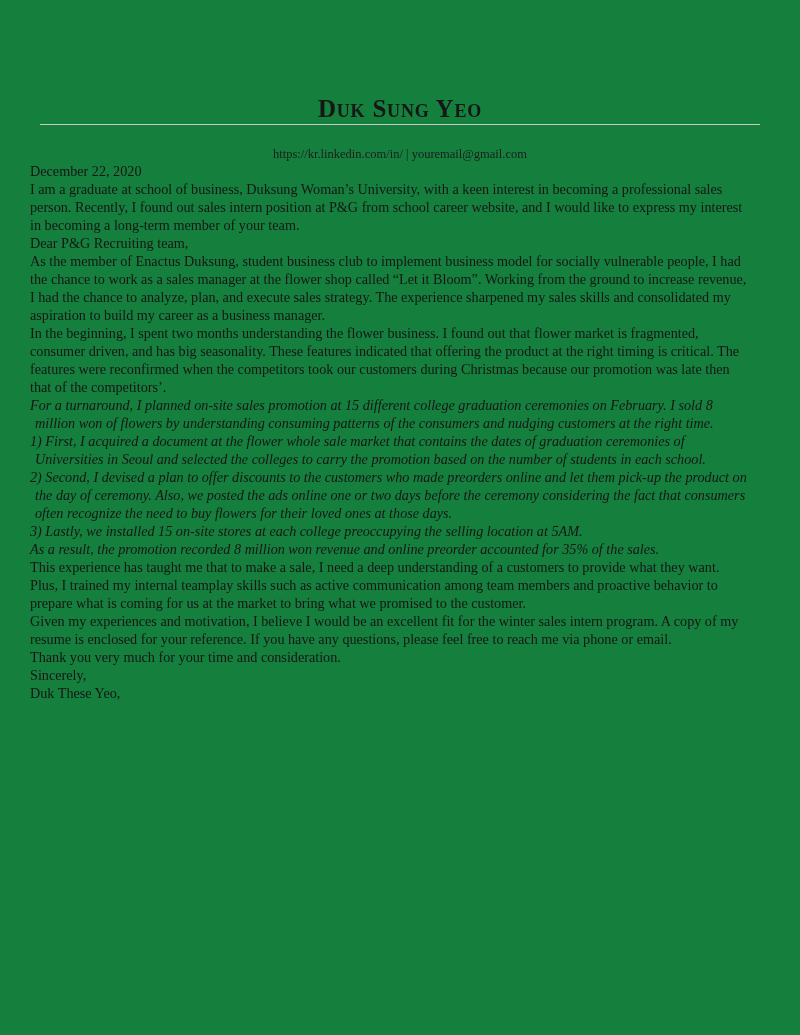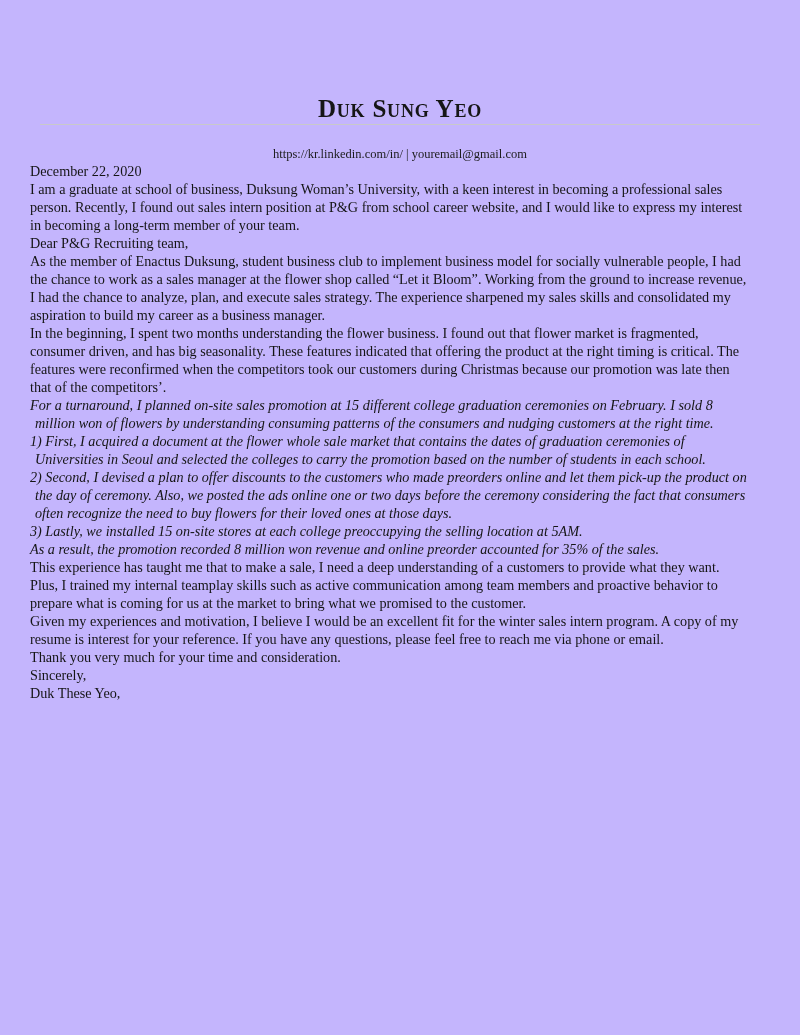--- a/index.html
+++ b/index.html
@@ -10,21 +10,21 @@
   body {
     width: 800px;
     font-family: "Liberation Serif", "DejaVu Serif", serif;
     color: #151515;
     -webkit-font-smoothing: antialiased;
   }
   .page {
     width: 800px;
     min-height: 1035px;
     box-sizing: border-box;
-    background: #c4b5fd;
+    background: #15803d;
     overflow: hidden;
   }
   
   .title {
     margin: 94px 0 0 0;
     text-align: center;
     font-variant: small-caps;
     font-weight: 700;
     font-size: 25px;
     line-height: 30px;
@@ -92,21 +92,21 @@
     <p class="mt-sm hang">1) First, I acquired a document at the flower whole sale market that contains the dates of graduation ceremonies of Universities in Seoul and selected the colleges to carry the promotion based on the number of students in each school.</p>
 
     <p class="mt-xs hang">2) Second, I devised a plan to offer discounts to the customers who made preorders online and let them pick-up the product on the day of ceremony. Also, we posted the ads online one or two days before the ceremony considering the fact that consumers often recognize the need to buy flowers for their loved ones at those days.</p>
 
     <p class="mt-xs hang">3) Lastly, we installed 15 on-site stores at each college preoccupying the selling location at 5AM.</p>
 
     <p class="mt-xs hang">As a result, the promotion recorded 8 million won revenue and online preorder accounted for 35% of the sales.</p>
 
     <p class="mt-xl">This experience has taught me that to make a sale, I need a deep understanding of a customers to provide what they want. Plus, I trained my internal teamplay skills such as active communication among team members and proactive behavior to prepare what is coming for us at the market to bring what we promised to the customer.</p>
 
-    <p class="mt-lg">Given my experiences and motivation, I believe I would be an excellent fit for the winter sales intern program. A copy of my resume is interest for your reference. If you have any questions, please feel free to reach me via phone or email.</p>
+    <p class="mt-lg">Given my experiences and motivation, I believe I would be an excellent fit for the winter sales intern program. A copy of my resume is enclosed for your reference. If you have any questions, please feel free to reach me via phone or email.</p>
 
     <p class="mt-xl">Thank you very much for your time and consideration.</p>
 
     <p class="mt-lg">Sincerely,</p>
 
     <p class="mt-xl">Duk These Yeo,</p>
   </main>
 
 </div>
 

